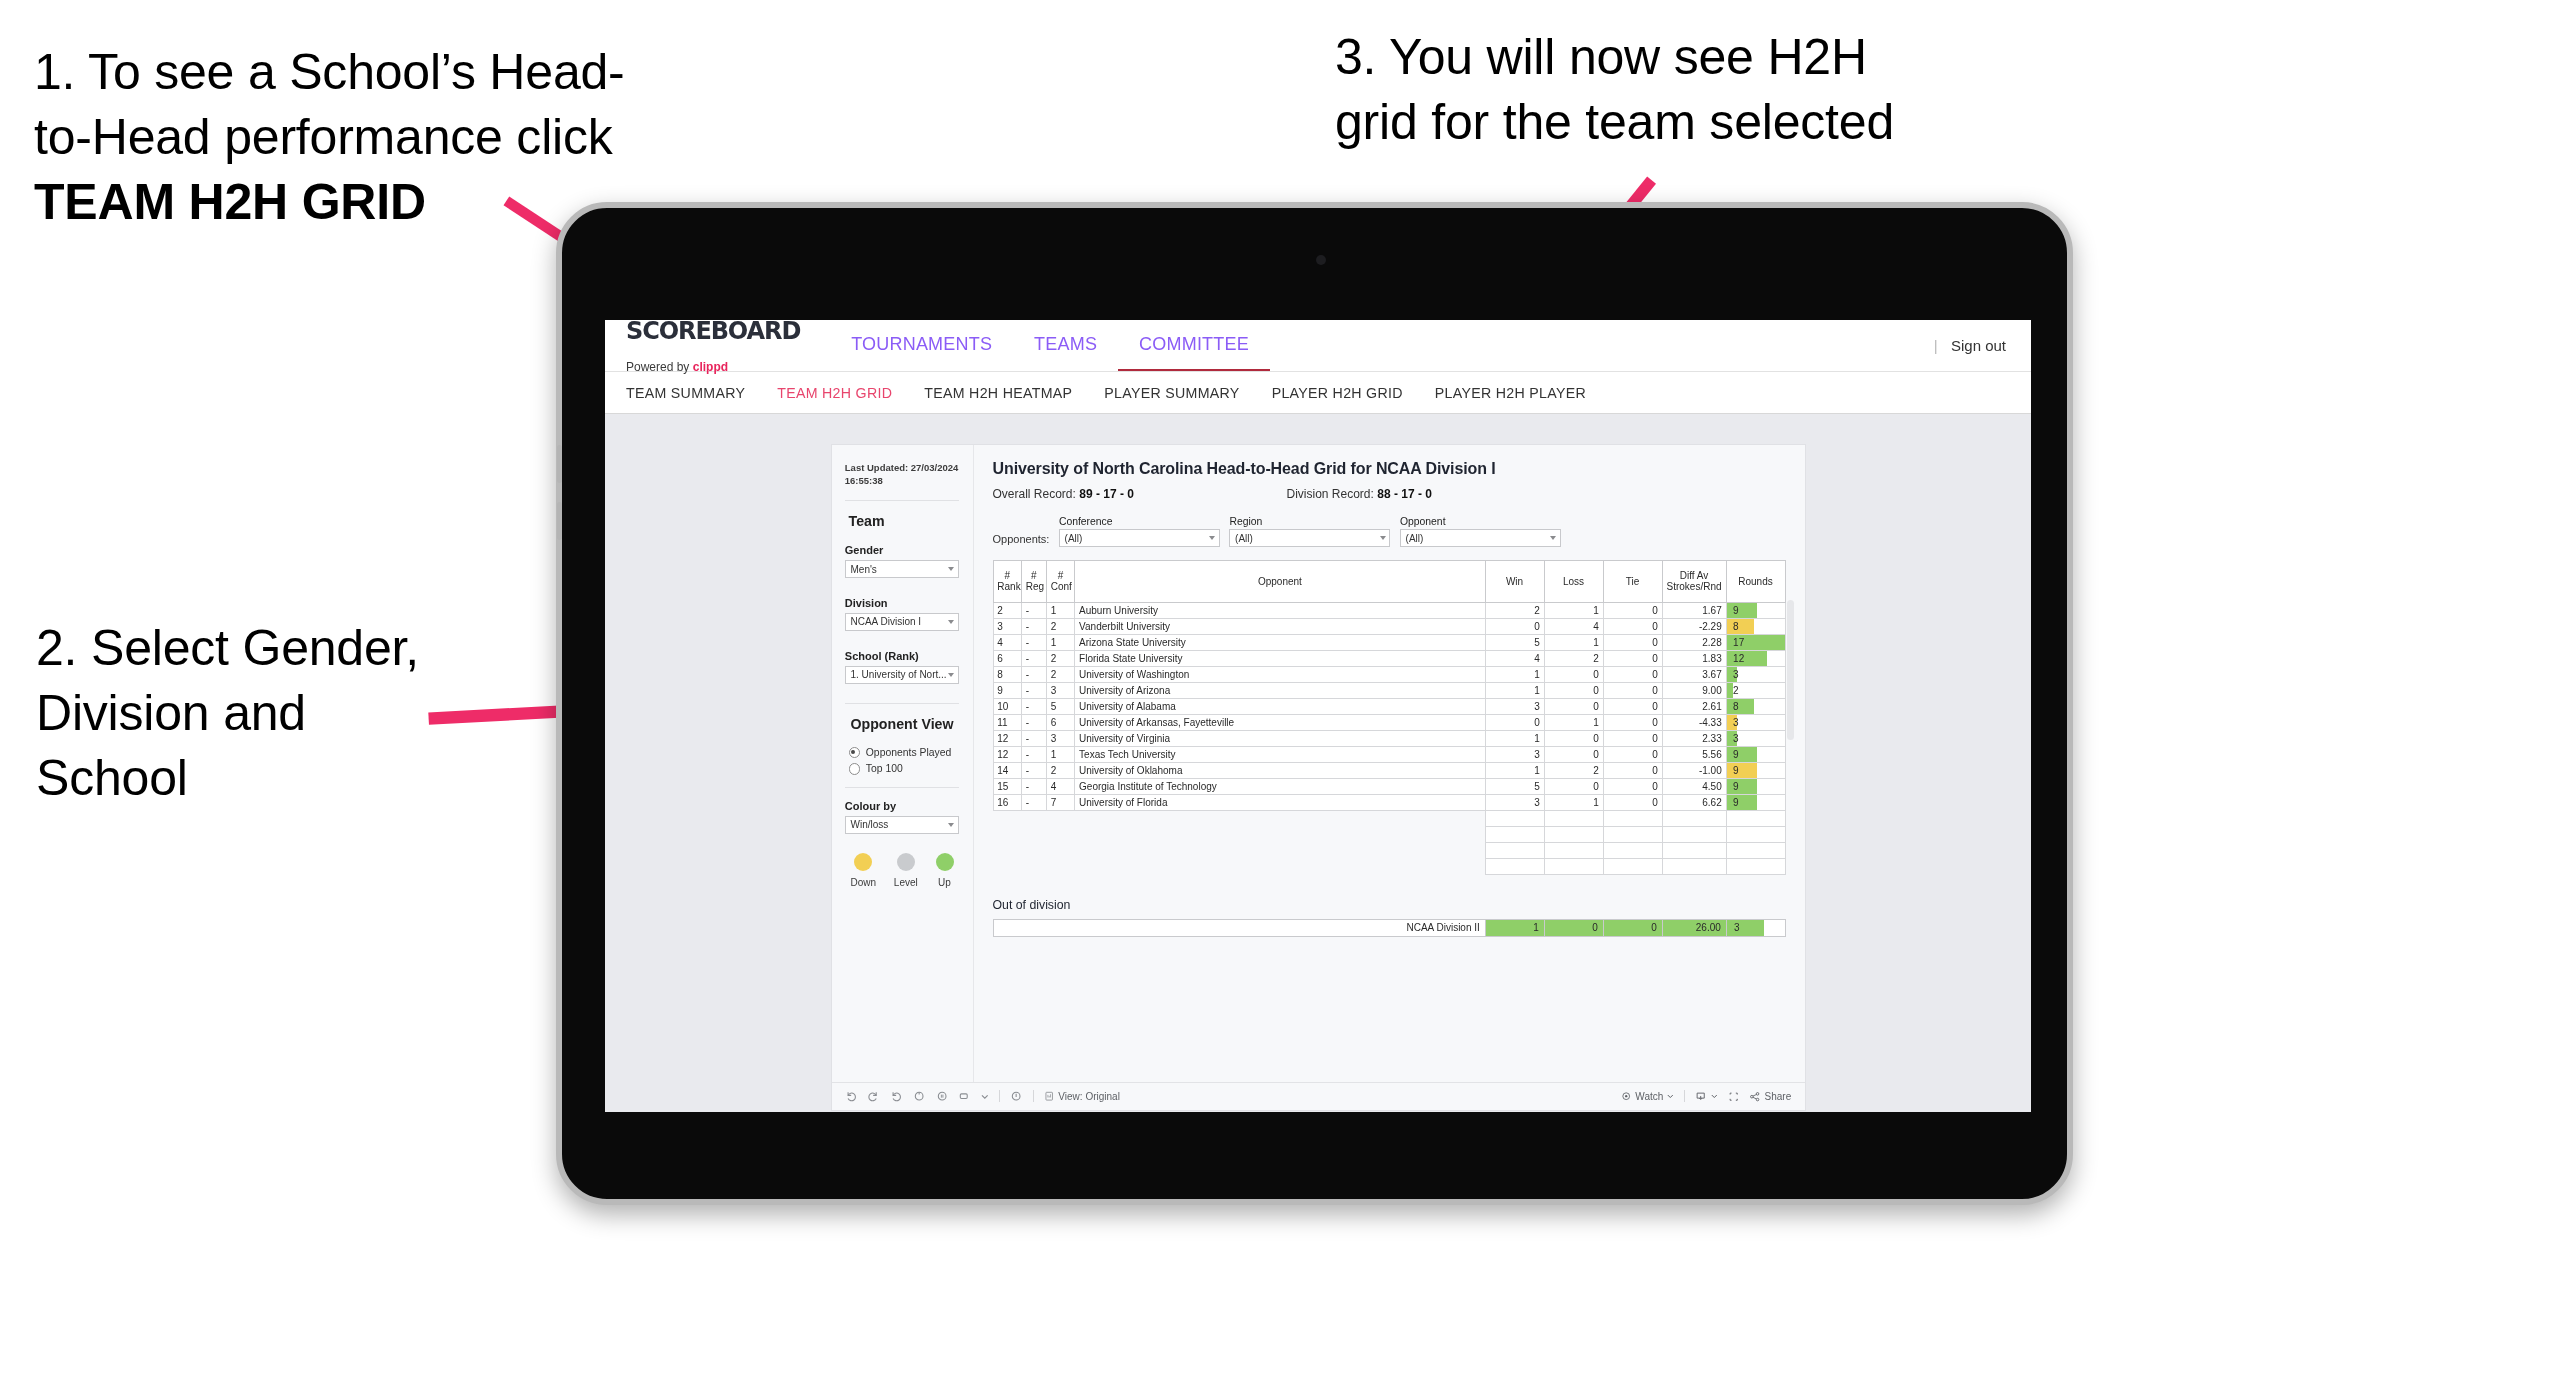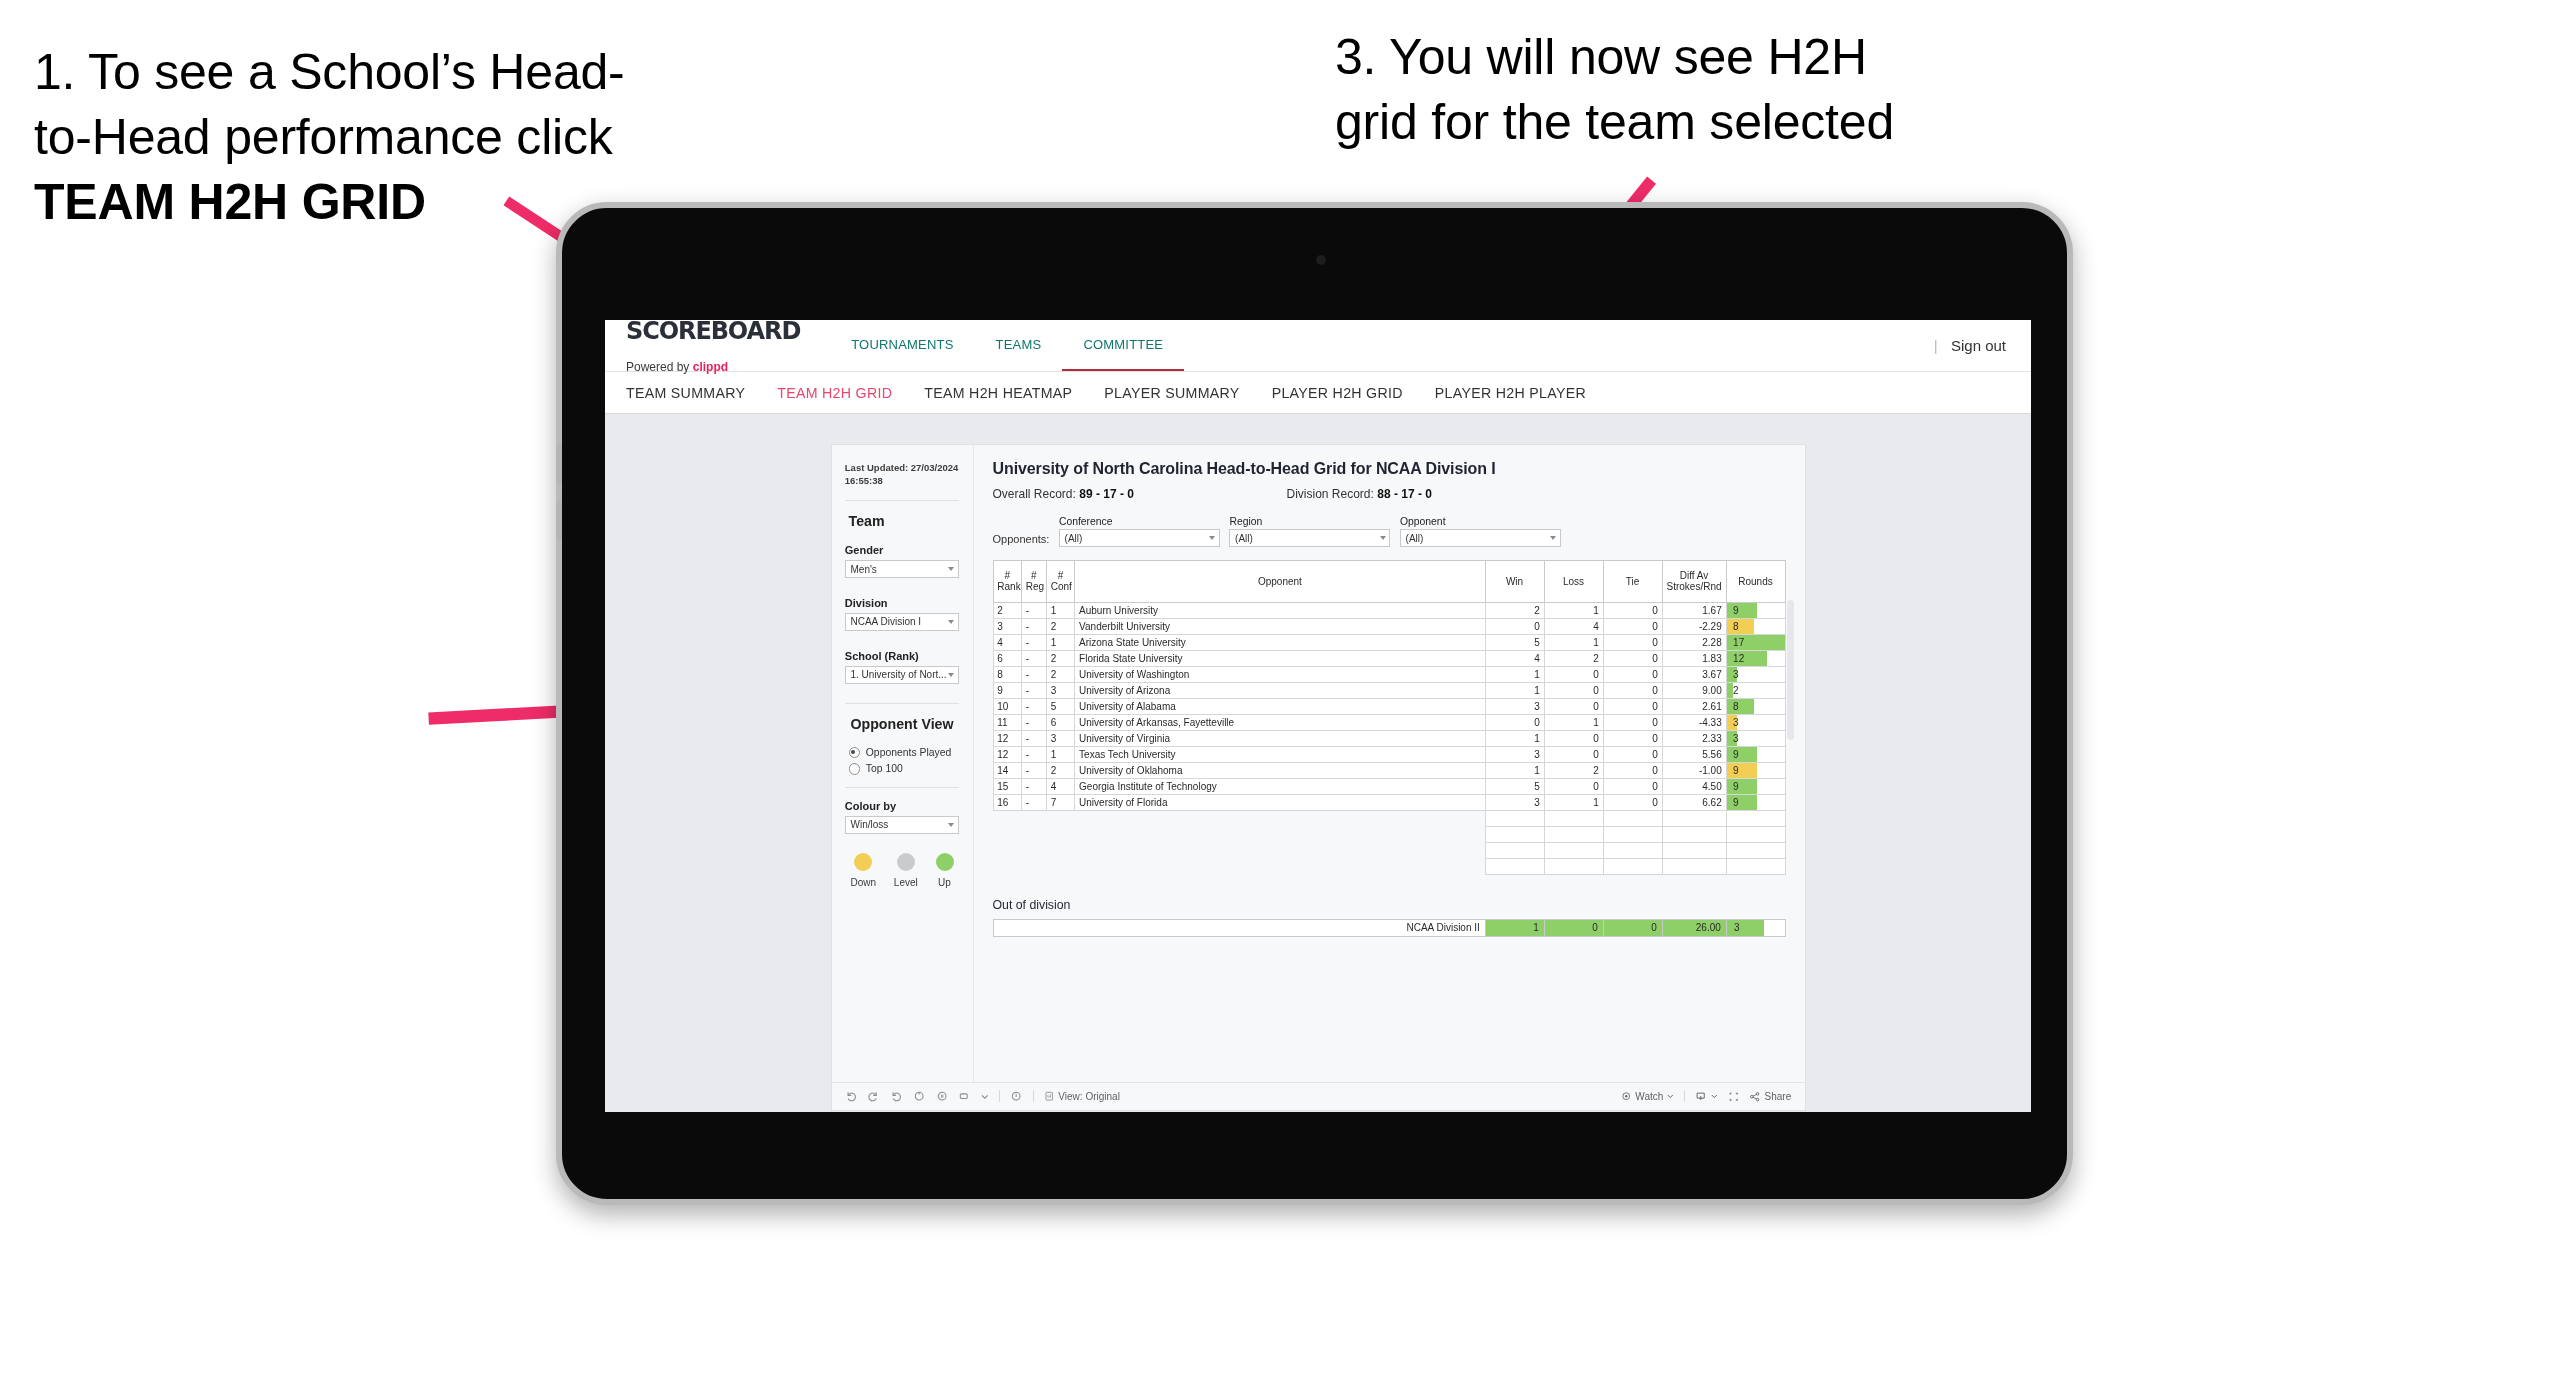--- a/index.html
+++ b/index.html
@@ -41,21 +41,21 @@
     height:52px;background:#fff;display:flex;align-items:center;
     border-bottom:0.9px solid #e2e2e2;padding:0 25px 0 21px;box-sizing:border-box;
   }
   .brand{display:flex;flex-direction:column;justify-content:center;margin-right:30px;}
   .brand-top{font-family:"DejaVu Sans",sans-serif;font-weight:700;font-size:24px;letter-spacing:-1.1px;color:#2b2f3a;line-height:1;}
   .brand-sub{font-size:12px;color:#3a3a3a;line-height:1;margin-top:18px;}
   .brand-sub .clippd{color:#e8245c;font-weight:700;}
   .topnav{display:flex;align-items:center;height:100%;}
   .topnav a{
     display:flex;align-items:center;height:100%;padding:0 21px;
-    font-size:13px;color:#0f766e;text-decoration:none;letter-spacing:0.2px;
+    font-size:18px;color:#8b5cf6;text-decoration:none;letter-spacing:0.2px;
     box-sizing:border-box;border-bottom:2.8px solid transparent;
   }
   .topnav a.active{border-bottom-color:#b02a3d;}
   .appbar-right{margin-left:auto;display:flex;align-items:center;gap:13.3px;font-size:15px;color:#444;}
   .appbar-right .sep{color:#b9b9b9;}
   .appbar-right .signout{color:#333;text-decoration:none;}
 
   .subnav{
     height:42px;background:#fff;display:flex;align-items:center;
     border-bottom:0.9px solid #d8d8d8;padding-left:21px;box-sizing:border-box;
@@ -151,20 +151,25 @@
 <body>
 
 <div class="stage">
 
   <div class="callout" id="callout-1">
     <div>1. To see a School’s Head-</div>
     <div>to-Head performance click</div>
     <div class="strong">TEAM H2H GRID</div>
   </div>
 
+  <div class="callout" id="callout-2">
+    <div>2. Select Gender,</div>
+    <div>Division and</div>
+    <div>School</div>
+  </div>
 
   <div class="callout" id="callout-3">
     <div>3. You will now see H2H</div>
     <div>grid for the team selected</div>
   </div>
 
   <svg class="arrow" style="left:0;top:0;width:2576px;height:1386px;" viewBox="0 0 2717 1462" width="2576" height="1386">
 
     <g>
       <line x1="534" y1="212" x2="778" y2="372" stroke="#ee2c68" stroke-width="11"></line>

